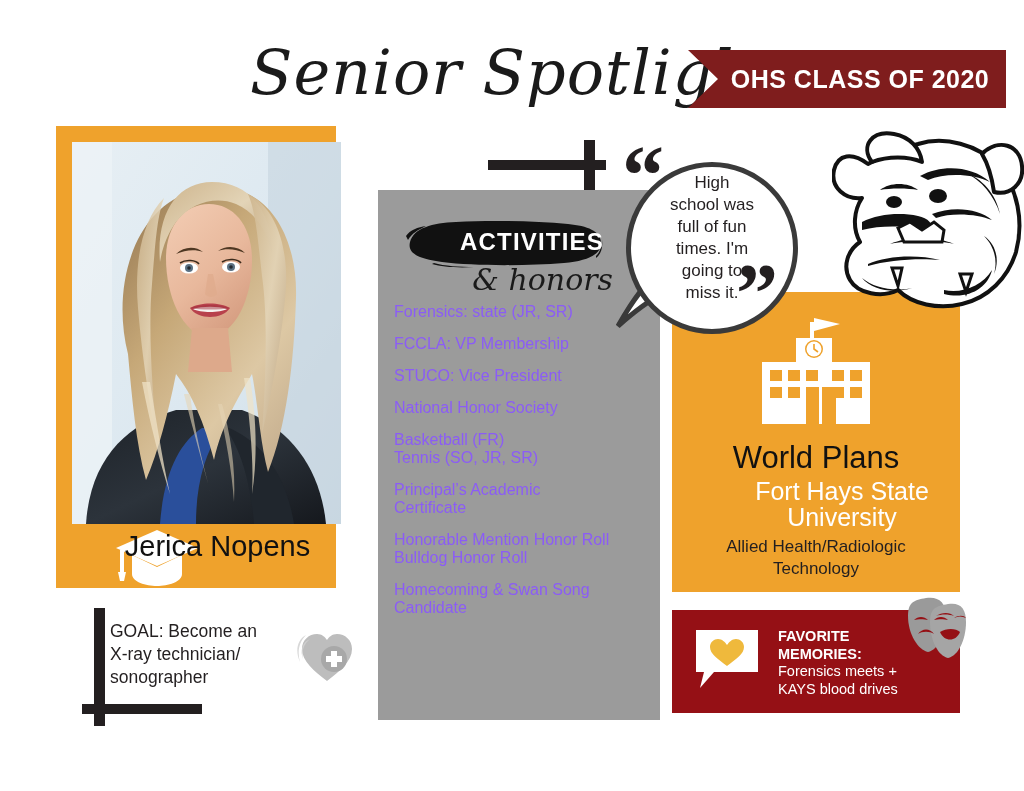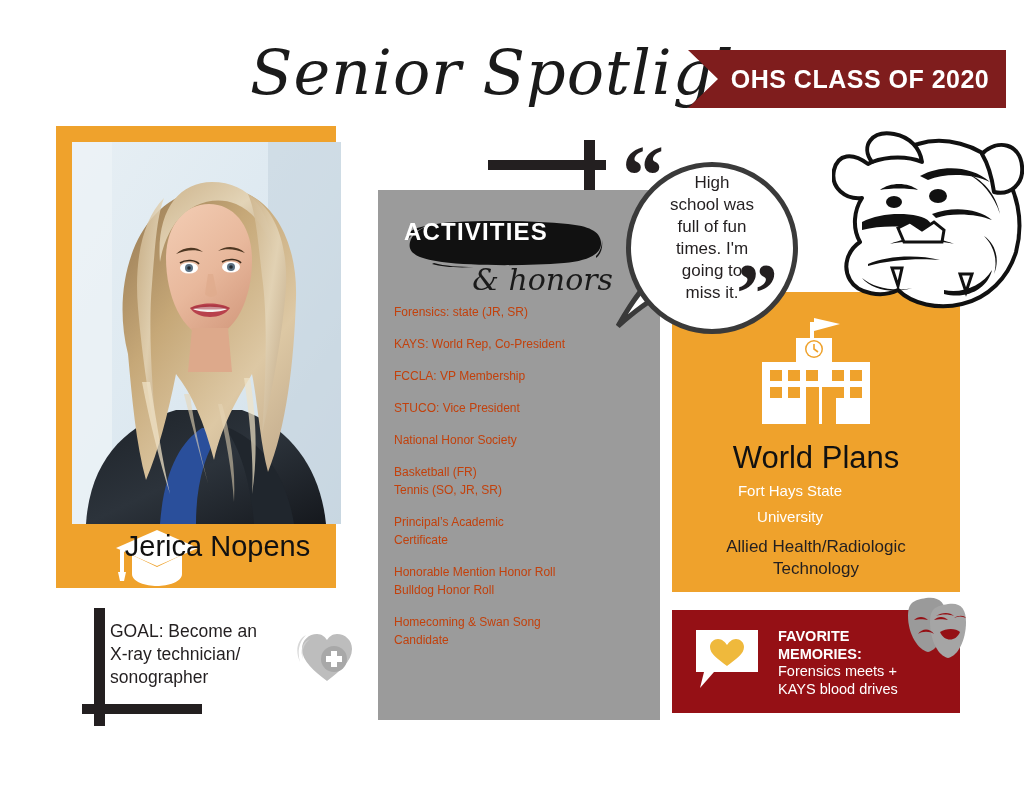--- a/index.html
+++ b/index.html
@@ -131,23 +131,23 @@
     width: 282px; height: 530px;
     background: #9B9B9B;
   }
   .brush {
     position: absolute;
     left: 404px; top: 216px;
     width: 200px; height: 52px;
   }
   .brush-label {
     position: absolute;
-    left: 404px; top: 218px;
+    left: 404px; top: 228px;
     width: 200px;
-    text-align: left;
+    text-align: right;
     font-size: 24px;
     font-weight: bold;
     color: #ffffff;
     letter-spacing: 1.2px;
     z-index: 4;
   }
   .honors-script {
     position: absolute;
     left: 413px; top: 262px;
     width: 200px;
@@ -157,23 +157,23 @@
     font-size: 30px;
     color: #1a1a1a;
     z-index: 4;
   }
   .act-list {
     position: absolute;
     left: 394px; top: 303px;
     width: 262px;
   }
   .act-item {
-    font-size: 12px;
+    font-size: 16px;
     line-height: 18px;
-    color: #c2410c;
+    color: #8b5cf6;
     margin-bottom: 14px;
   }
   .act-item div { white-space: nowrap; }
 
   
   .bubble-wrap {
     position: absolute;
     left: 608px; top: 148px;
     width: 216px; height: 200px;
     z-index: 6;
@@ -236,24 +236,24 @@
   .future-title {
     position: absolute;
     left: 672px; top: 440px;
     width: 288px;
     text-align: center;
     font-size: 31px;
     color: #111111;
   }
   .future-school {
     position: absolute;
-    left: 660px; top: 478px;
+    left: 712px; top: 478px;
     width: 260px;
     text-align: center;
-    font-size: 15px;
+    font-size: 25px;
     line-height: 26px;
     color: #ffffff;
   }
   .future-major {
     position: absolute;
     left: 672px; top: 536px;
     width: 288px;
     text-align: center;
     font-size: 17px;
     line-height: 22px;
@@ -416,23 +416,20 @@
     <path d="M30 47 C40 50 56 51 70 51 C54 52 38 51 28 48 Z" fill="#111111"></path>
   </svg>
   <div class="brush-label">ACTIVITIES</div>
   <div class="honors-script">&amp; honors</div>
 
   <div class="act-list">
     <div class="act-item">
       <div>Forensics: state (JR, SR)</div>
     </div>
     <div class="act-item">
-      <div>KAYS: World Rep, Co-President</div>
-    </div>
-    <div class="act-item">
       <div>FCCLA: VP Membership</div>
     </div>
     <div class="act-item">
       <div>STUCO: Vice President</div>
     </div>
     <div class="act-item">
       <div>National Honor Society</div>
     </div>
     <div class="act-item">
       <div>Basketball (FR)</div>

